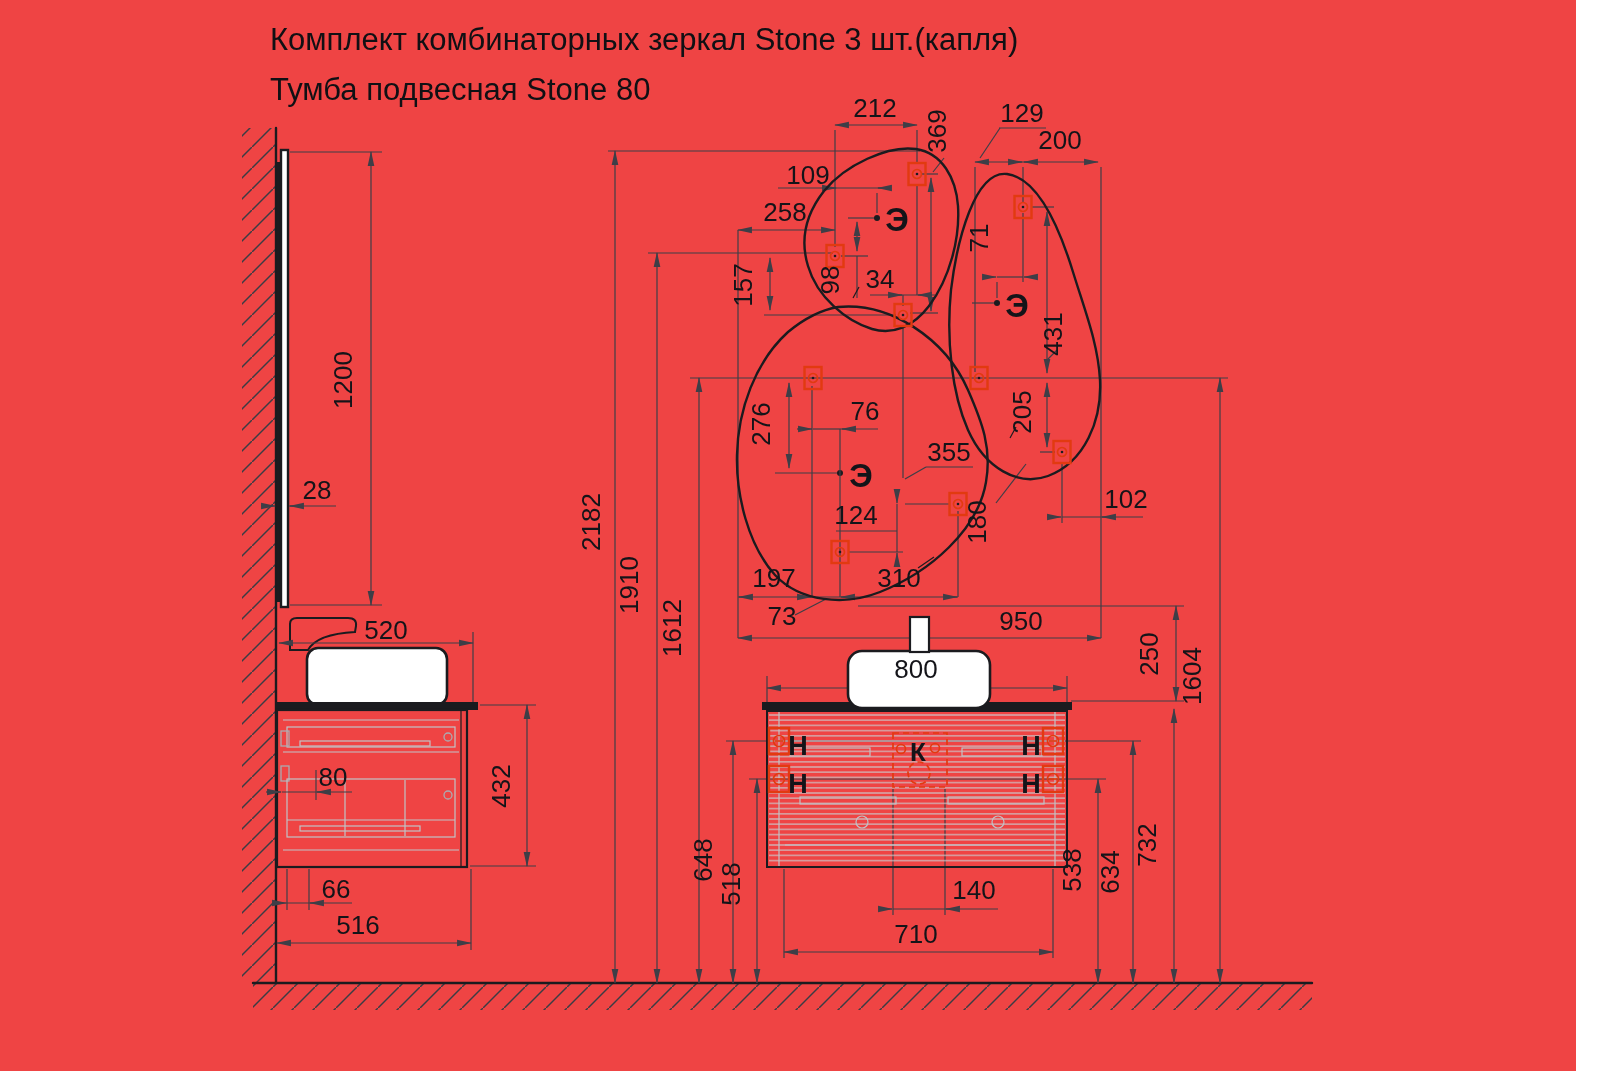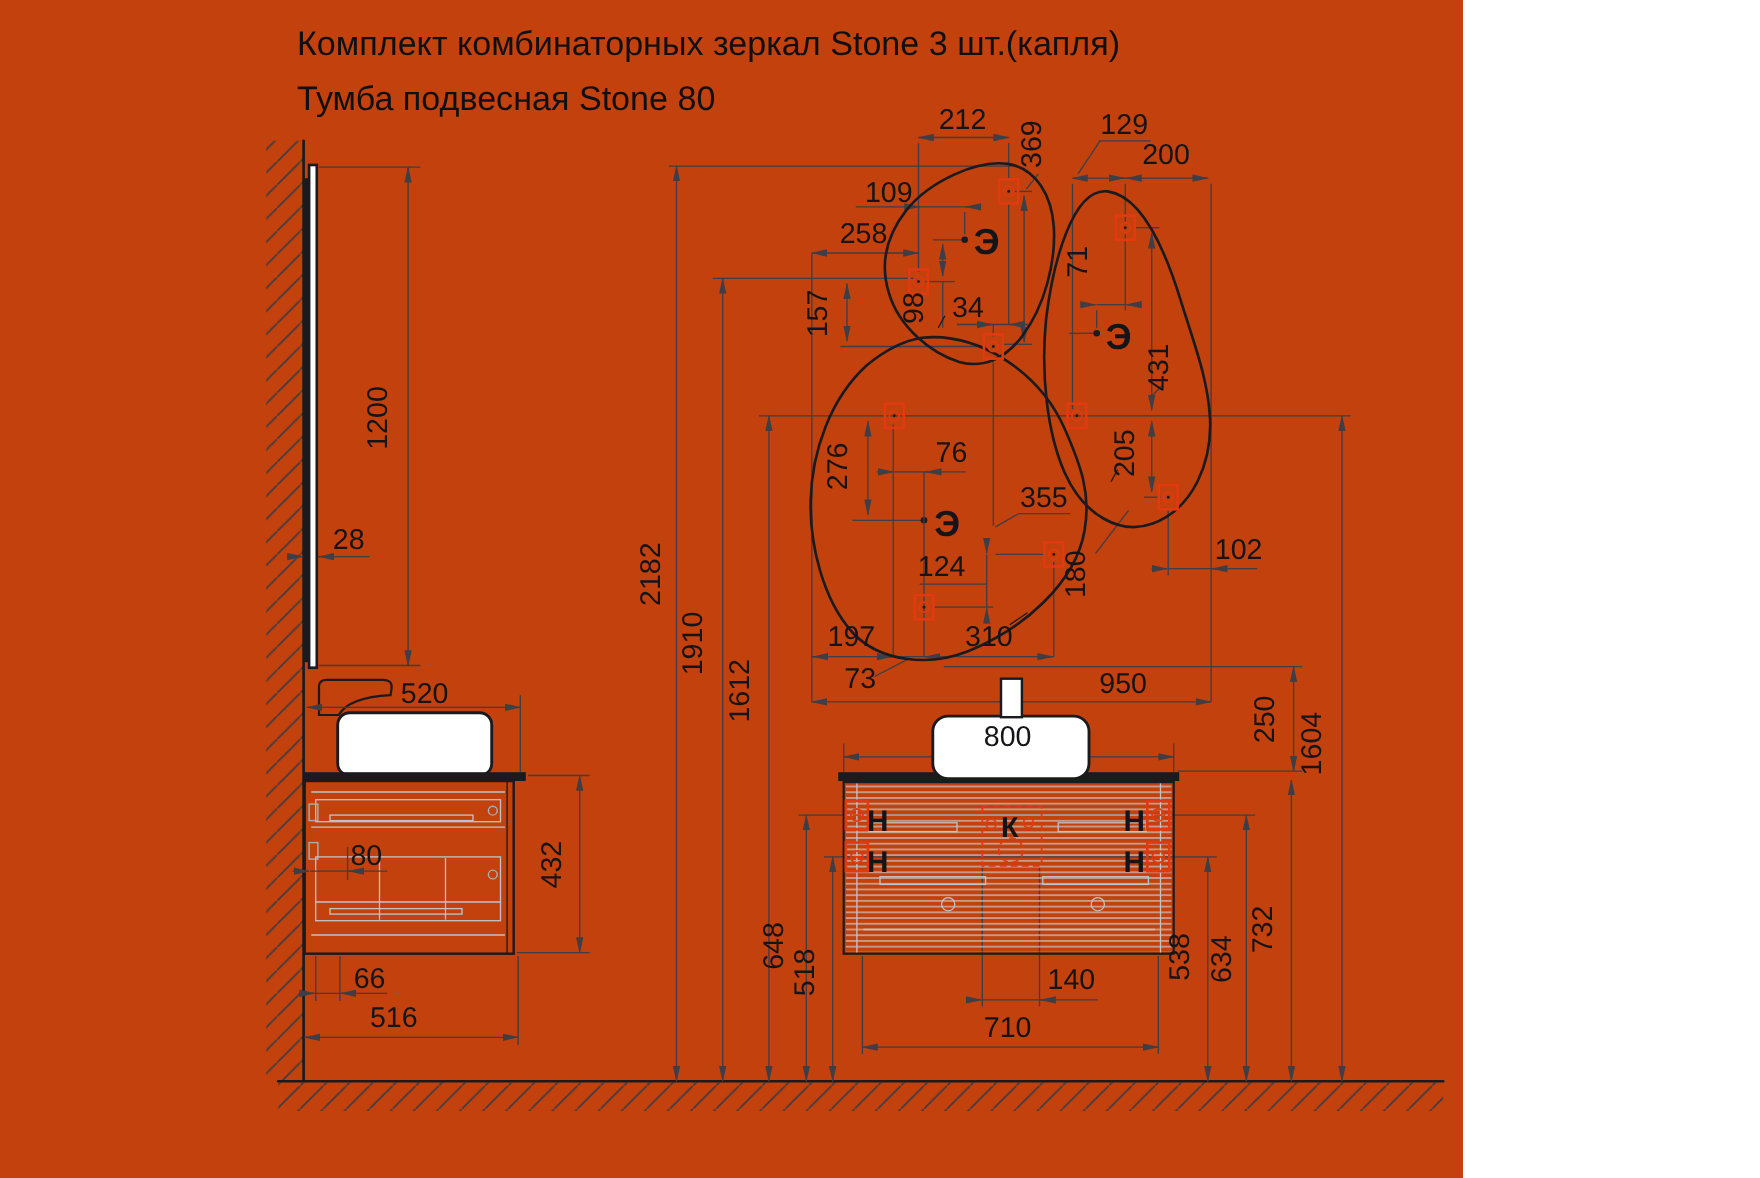--- a/index.html
+++ b/index.html
@@ -1,16 +1,16 @@
 <!DOCTYPE html>
 <html><head>
 <meta charset="utf-8">
 <style>
   html,body{margin:0;padding:0;background:#ffffff;}
-  .stage{position:relative;width:1330px;height:1071px;background:#c2410c;overflow:hidden;
+  .stage{position:relative;width:1576px;height:1071px;background:#ef4444;overflow:hidden;
          font-family:"Liberation Sans",sans-serif;}
   svg{display:block;}
   .ln{stroke:#1b1b1f;stroke-width:2.4;fill:none;stroke-linecap:round;}
   .ln2{stroke:#1b1b1f;stroke-width:2;fill:none;}
   .thin{stroke:#1b1b1f;stroke-width:1.2;fill:none;}
   .dim{stroke:#3e3e47;stroke-width:1.2;fill:none;}
   .a2{marker-start:url(#arw);marker-end:url(#arw);}
   .ae{marker-end:url(#arw);}
   .gray{stroke:#c0c3c7;stroke-width:1.2;fill:none;}
   .gray2{stroke:#a9acb2;stroke-width:1.3;fill:none;}

